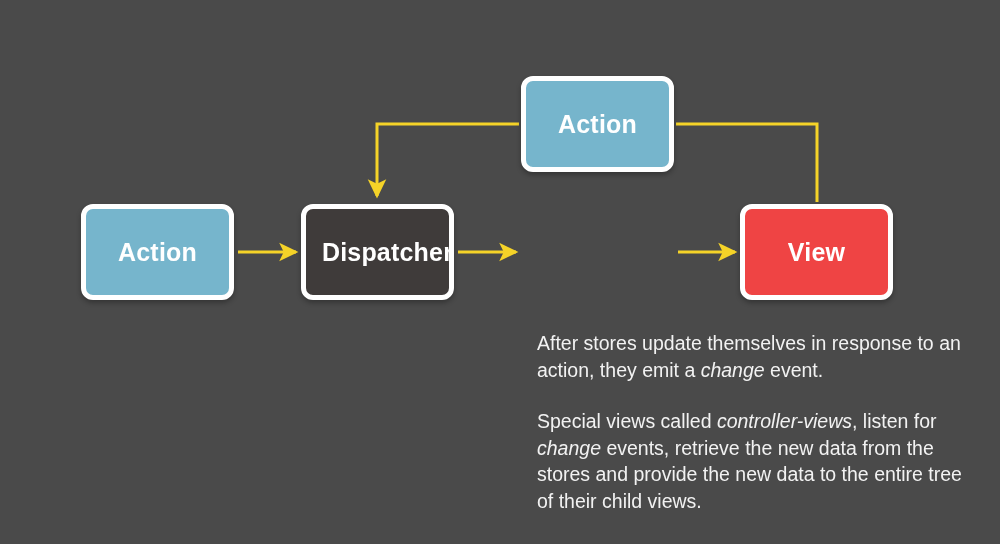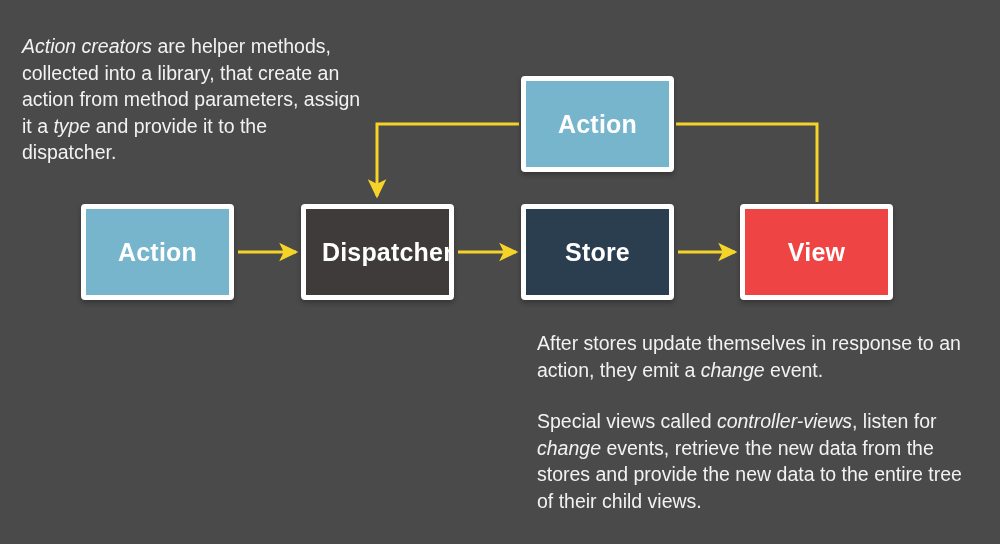--- a/index.html
+++ b/index.html
@@ -29,21 +29,21 @@
     width: 1000px;
     height: 544px;
     pointer-events: none;
   }
 
   
   .node {
     position: absolute;
     box-sizing: border-box;
     border: 5px solid #ffffff;
-    border-radius: 4px;
+    border-radius: 12px;
     display: flex;
     align-items: center;
     justify-content: center;
     box-shadow: 0 3px 5px rgba(0,0,0,0.28);
   }
   .node-label {
     color: #ffffff;
     font-size: 25px;
     font-weight: bold;
     letter-spacing: 0.2px;
@@ -110,31 +110,25 @@
   </div>
 
   <div class="node node-action-left" style="background:#76b5cc;">
     <span class="node-label">Action</span>
   </div>
 
   <div class="node node-dispatcher" style="background:#3f3b3a;padding-left:20px;">
     <span class="node-label">Dispatcher</span>
   </div>
 
-  <div class="node node-store" style="background:#2b3e4f;">
-    <span class="node-label">Store</span>
-  </div>
 
   <div class="node node-view" style="background:#ef4444;">
     <span class="node-label">View</span>
   </div>
 
-  <div class="note note-creators">
-    <p><em>Action creators</em> are helper methods, collected into a library, that create an action from method parameters, assign it a <em>type</em> and provide it to the dispatcher.</p>
-  </div>
 
 
   <div class="note note-stores">
     <p>After stores update themselves in response to an action, they emit a <em>change</em> event.</p>
     <p>Special views called <em>controller-views</em>, listen for <em>change</em> events, retrieve the new data from the stores and provide the new data to the entire tree of their child views.</p>
   </div>
 
 </div>
 
 </body></html>

